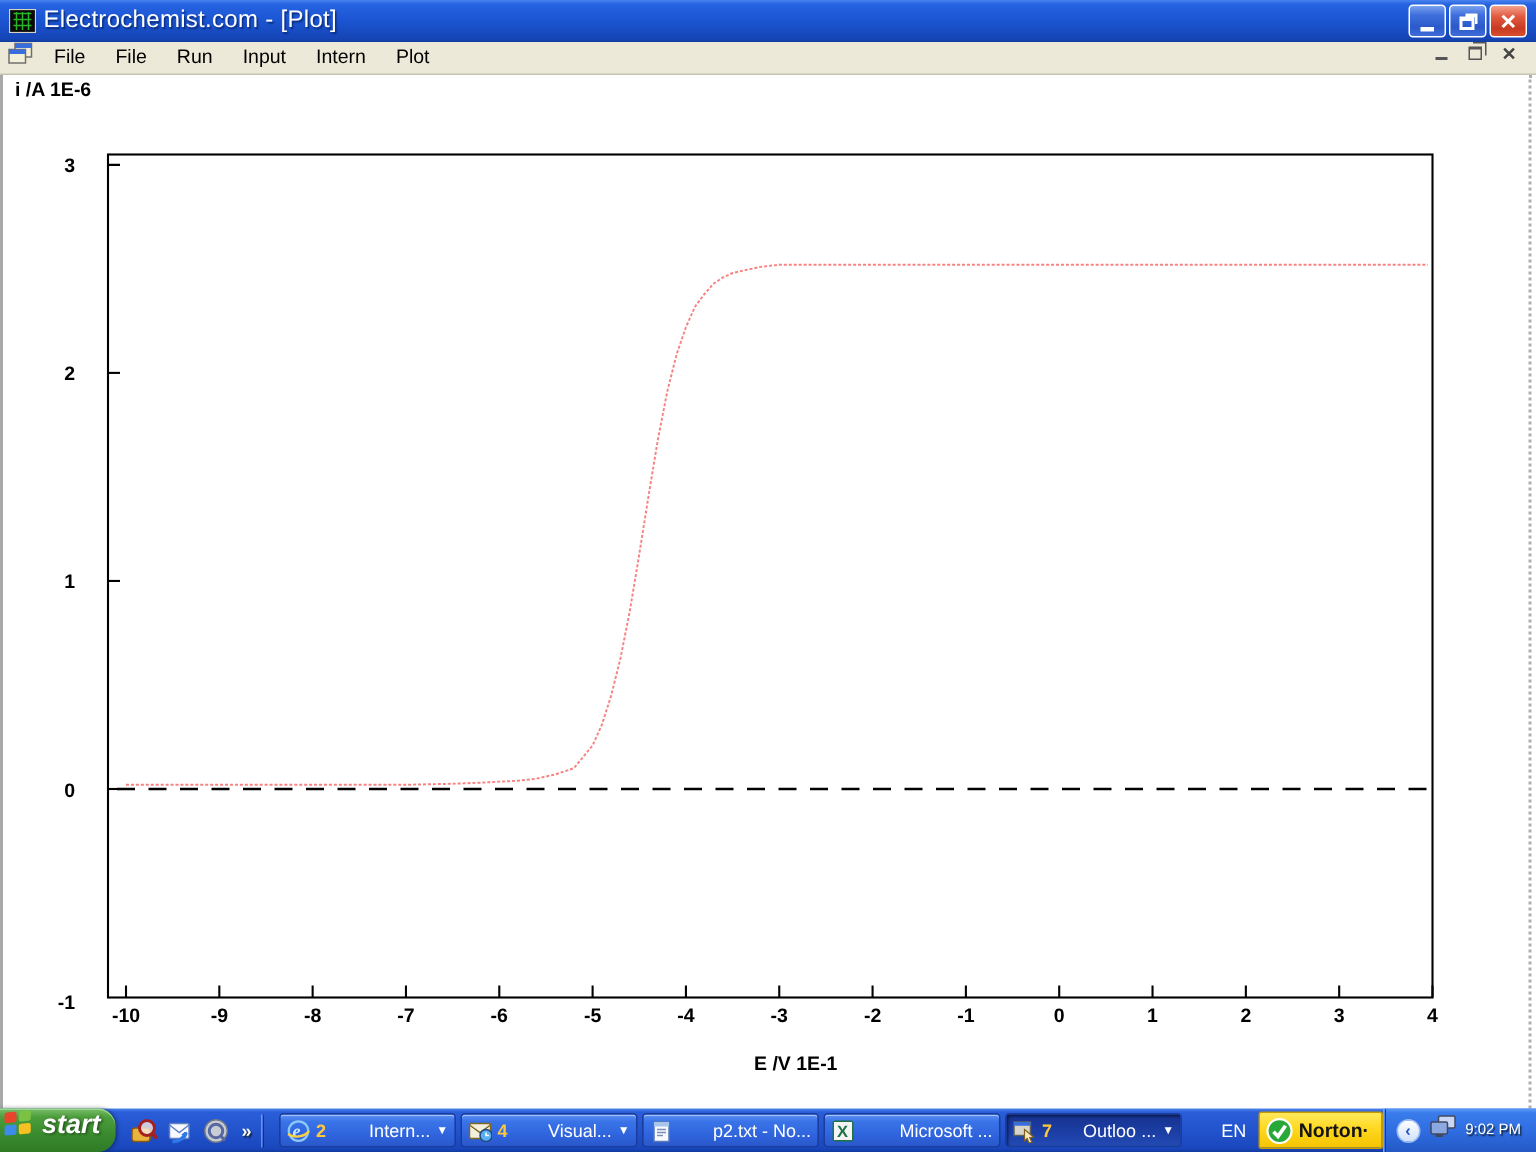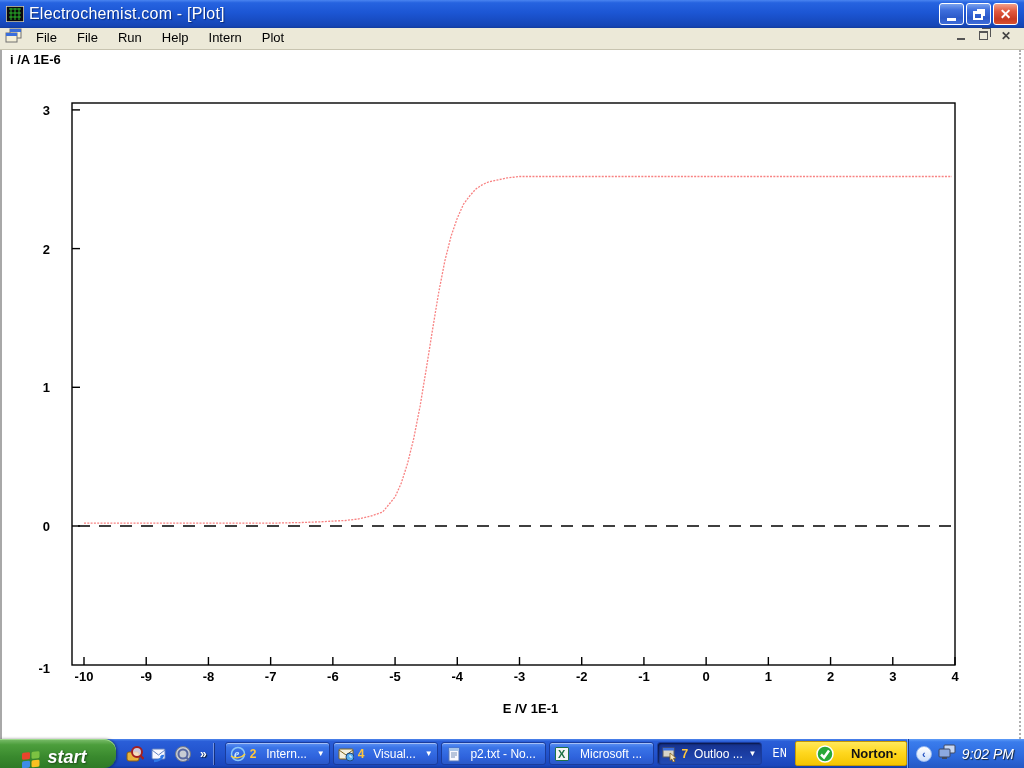--- a/index.html
+++ b/index.html
@@ -53,25 +53,25 @@
     border-right:2px dotted #AFAFAF; }
   text.axis { font-family:"Liberation Sans",sans-serif; font-weight:bold; fill:#000; }
 
   
   .taskbar{
     position:absolute; left:0; top:739px; width:1024px; height:29px;
     background:linear-gradient(180deg,#4E86EC 0%,#2A5ED8 8%,#2152CC 55%,#1A46BC 92%,#123A9E 100%);
     display:flex; align-items:center;
   }
   .start{
-    height:29px; width:116px; border:none; cursor:pointer;
+    height:29px; width:77px; border:none; cursor:pointer;
     border-radius:0 12px 12px 0;
     background:linear-gradient(180deg,#7CBE6C 0%,#4C9E3C 20%,#3A8A2E 60%,#2E7A26 100%);
     box-shadow:inset 0 1px 0 #9AD88A, 1px 0 3px rgba(0,0,0,.45);
-    display:flex; align-items:flex-end; justify-content:center; gap:6px;
+    display:flex; align-items:flex-start; justify-content:center; gap:6px;
   }
   .start-label{ color:#fff; font-weight:bold; font-style:italic; font-size:18px;
     text-shadow:1px 1px 2px #1E4A18; padding-right:8px; }
   .flag{ width:20px; height:18px; }
 
   .quicklaunch{ display:flex; align-items:center; gap:6px; padding:0 8px 0 10px; }
   .ql-icon{ width:18px; height:18px; display:inline-block; cursor:pointer; }
   .ql-overflow{ color:#fff; font-size:12px; font-weight:bold; cursor:pointer; margin-left:2px; text-shadow:1px 1px 1px #123; }
   .ql-sep{ width:1px; height:22px; background:rgba(255,255,255,.35); box-shadow:1px 0 0 rgba(0,0,20,.4); }
 
@@ -81,40 +81,40 @@
     border:1px solid #1A3C9C; border-radius:3px; cursor:pointer;
     background:linear-gradient(180deg,#5E92F4 0%,#3A74E8 22%,#2E62DC 70%,#2A58C8 100%);
     box-shadow:inset 0 1px 0 rgba(255,255,255,.45);
     display:flex; align-items:center; gap:4px; padding:0 4px; color:#fff; font-size:12px;
   }
   .tbtn.pressed{
     background:linear-gradient(180deg,#16328E 0%,#1C3FA6 60%,#234BB4 100%);
     box-shadow:inset 1px 1px 2px rgba(0,0,10,.6);
   }
   .tbtn .count{ color:#FFC73C; font-weight:bold; }
-  .tbtn .tlabel{ white-space:nowrap; overflow:hidden; flex:1; text-align:center; }
+  .tbtn .tlabel{ white-space:nowrap; overflow:hidden; flex:1; text-align:right; }
   .tbtn .drop{ font-size:8px; color:#fff; }
   .ticon{ width:16px; height:16px; flex:none; }
 
-  .lang{ color:#fff; font-size:12px; padding:0 8px;font-family:Liberation Mono, monospace; }
+  .lang{ color:#fff; font-size:12px; padding:0 8px; }
   .norton{
-    height:25px; display:flex; align-items:center; gap:17px; padding:0 8px 0 20px;
+    height:25px; display:flex; align-items:center; gap:4px; padding:0 8px 0 4px;
     background:linear-gradient(180deg,#FFE95C 0%,#FFD820 45%,#F4C400 100%);
     border:1px solid #C89A00; border-radius:2px; cursor:pointer;justify-content:flex-end;
   }
   .norton-label{ font-size:13px; font-weight:bold; color:#141414; }
   .tray{
     height:29px; display:flex; align-items:center; gap:6px; padding:0 10px 0 8px;
     background:linear-gradient(180deg,#5E9CF8 0%,#3A7CEC 10%,#2E6CE0 55%,#2458C4 100%);
     border-left:1px solid #6FA6F8; box-shadow:inset 1px 0 0 #16389A;
   }
   .chev{ width:16px; height:16px; border-radius:50%;
     background:linear-gradient(180deg,#FFFFFF,#CFE0FA); border:1px solid #9CBCF0;
     color:#2050C0; font-weight:bold; font-size:11px; line-height:14px; text-align:center; cursor:pointer; }
-  .clock{ color:#fff; font-size:14px; white-space:nowrap; text-shadow:1px 1px 1px #123;font-style:italic; }
+  .clock{ color:#fff; font-size:10px; white-space:nowrap; text-shadow:1px 1px 1px #123; }
 </style>
 </head>
 <body>
 
 <div class="screen">
 
   <div class="titlebar">
     <span class="app-icon">
       <svg viewBox="0 0 18 16" width="18" height="16">
         <rect x="0" y="0" width="18" height="16" fill="#0A0A0A" stroke="#D8D4C0" stroke-width="1.5"></rect>
@@ -141,21 +141,21 @@
         <rect x="5" y="1" width="11" height="9" fill="#F4EFD8" stroke="#707070"></rect>
         <rect x="5" y="1" width="11" height="3" fill="#3A6EDC"></rect>
         <rect x="1" y="5" width="11" height="9" fill="#F4EFD8" stroke="#707070"></rect>
         <rect x="1" y="5" width="11" height="3" fill="#3A6EDC"></rect>
       </svg>
     </span>
     <nav class="menu-items" id="menu-items">
         <span class="menu-item">File</span>
         <span class="menu-item">File</span>
         <span class="menu-item">Run</span>
-        <span class="menu-item">Help</span>
+        <span class="menu-item">Input</span>
         <span class="menu-item">Intern</span>
         <span class="menu-item">Plot</span>
       </nav>
     <div class="mdi-controls">
       <button class="mdi-btn mdi-min"></button>
       <button class="mdi-btn mdi-rest"></button>
       <button class="mdi-btn"><span class="mdi-x">✕</span></button>
     </div>
   </div>
 

